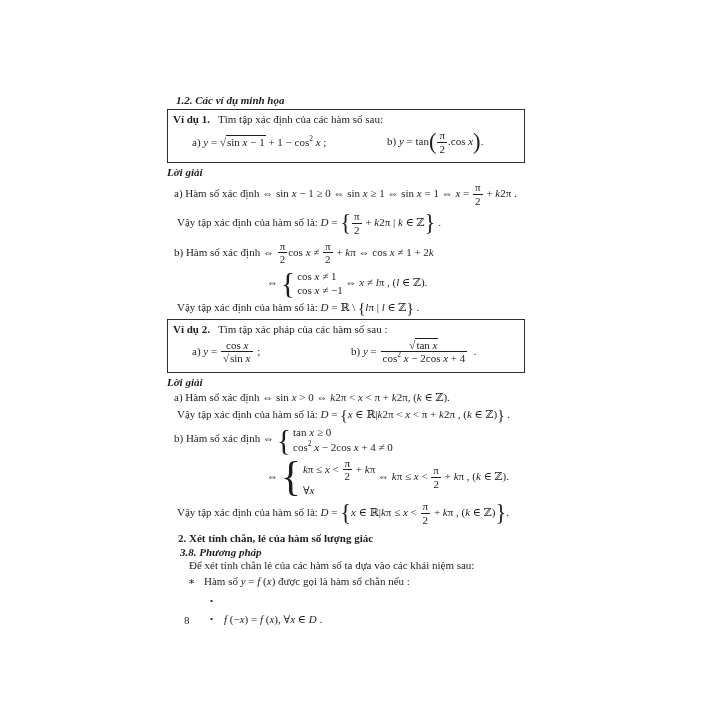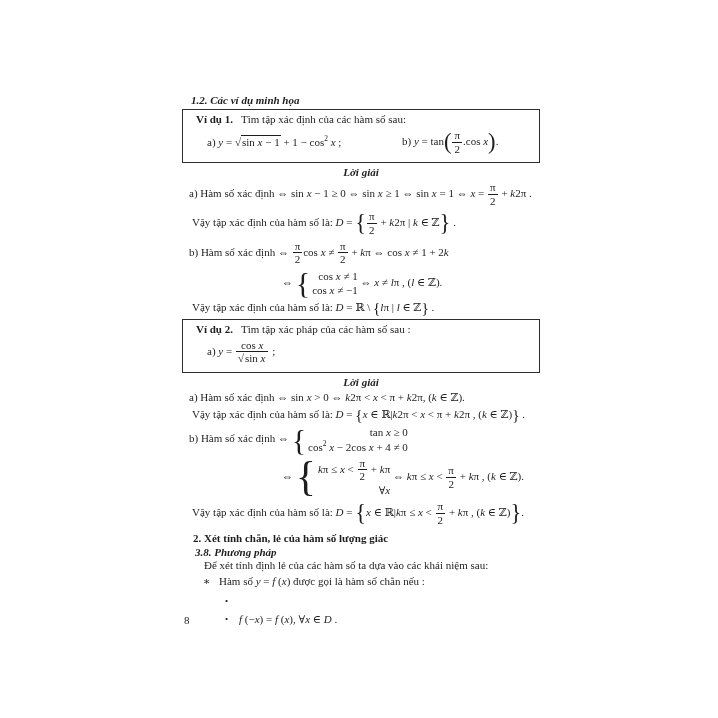--- a/index.html
+++ b/index.html
@@ -1,32 +1,32 @@
 <!DOCTYPE html>
 <html><head>
 <meta charset="utf-8">
 <style>
   html,body{margin:0;padding:0;background:#ffffff;}
   .page{position:relative;width:718px;height:718px;background:#ffffff;overflow:hidden;
         font-family:"Liberation Serif","DejaVu Serif",serif;color:#1d1d1d;font-size:11px;}
-  .content{position:absolute;left:182px;top:94px;width:358px;}
+  .content{position:absolute;left:167px;top:94px;width:358px;}
   .mline{white-space:nowrap;}
   i{font-style:italic;}
   sup{font-size:0.68em;vertical-align:super;line-height:0;}
 
   
   .h12{font-weight:bold;font-style:italic;margin:0 0 3px 9px;}
-  .loigiai{text-align:center;font-weight:bold;font-style:italic;margin:3px 0 3px 0;}
+  .loigiai{font-weight:bold;font-style:italic;margin:3px 0 3px 0;}
   .h2{font-weight:bold;margin:5px 0 2px 11px;}
   .h21{font-weight:bold;font-style:italic;margin:0 0 1px 13px;}
   .intro{margin:0 0 3px 22px;}
 
   
   .exbox{border:1px solid #2e2e2e;padding:2px 5px 4px 5px;margin:0 0 2px 0;}
-  .extitle{margin:1px 0 1px 8px;}
+  .extitle{margin:1px 0 1px 0;}
   .exlabel{font-weight:bold;margin-right:8px;}
   .frow{display:flex;align-items:center;min-height:32px;justify-content:space-between;}
   .frow .fa{box-sizing:border-box;padding-left:19px;}
   .frow1 .fa{width:214px;}
   .frow2 .fa{width:178px;}
   .frow .fb{flex:1;}
 
   
   .sol{padding-left:7px;margin:3px 0;}
   .vay{padding-left:10px;margin:3px 0;}
@@ -36,21 +36,21 @@
   .frac{display:inline-block;text-align:center;vertical-align:middle;padding:0 1px;}
   .frac .num{display:block;border-bottom:1px solid currentColor;padding:0 2px;line-height:1.15;}
   .frac .den{display:block;padding:0 2px;line-height:1.15;}
   .rad{border-top:1px solid currentColor;padding:0 1px;}
   .bp{font-size:2.05em;font-weight:300;vertical-align:middle;line-height:1;}
   .sb{font-size:1.4em;font-weight:300;vertical-align:-0.12em;line-height:1;}
   .cases{display:inline-flex;align-items:center;vertical-align:middle;}
   .cases .cb{font-weight:300;line-height:0.85;margin-right:2px;}
   .c2 .cb{font-size:30px;}
   .c3 .cb{font-size:42px;}
-  .cases .cr{display:inline-flex;flex-direction:column;text-align:left;line-height:1.3;align-items:flex-end;}
+  .cases .cr{display:inline-flex;flex-direction:column;text-align:left;line-height:1.3;}
 
   
   .star{display:flex;margin:4px 0 4px 21px;}
   .star .mk{width:16px;}
   .bullet{display:flex;margin:7px 0 7px 43px;}
   .bullet .mk{width:14px;font-size:9px;padding-top:1px;}
 
   .pagenum{position:absolute;left:184px;top:614px;font-size:11px;}
 </style>
 </head>
@@ -84,20 +84,21 @@
           </span>
         </span> ⇔ <i>x</i> ≠ <i>l</i>π , (<i>l</i> ∈ ℤ).</div>
     <div class="vay mline">Vậy tập xác định của hàm số là: <i>D</i> = ℝ \ <span class="sb">{</span><i>l</i>π | <i>l</i> ∈ ℤ<span class="sb">}</span> .</div>
 
     <div class="exbox">
       <div class="extitle">
         <span class="exlabel">Ví dụ 2.</span><span>Tìm tập xác pháp của các hàm số sau :</span>
       </div>
       <div class="frow frow2">
         <span class="fa mline">a) <i>y</i> = <span class="frac"><span class="num">cos <i>x</i></span><span class="den">√<span class="rad">sin <i>x</i></span></span></span> ;</span>
+        <span class="fb mline">b) <i>y</i> = <span class="frac"><span class="num">√<span class="rad">tan <i>x</i></span></span><span class="den">cos<sup>2</sup> <i>x</i> − 2cos <i>x</i> + 4</span></span> &nbsp;.</span>
       </div>
     </div>
 
     <div class="loigiai">Lời giải</div>
 
     <div class="sol mline">a) Hàm số xác định ⇔ sin <i>x</i> &gt; 0 ⇔ <i>k</i>2π &lt; <i>x</i> &lt; π + <i>k</i>2π, (<i>k</i> ∈ ℤ).</div>
     <div class="vay mline">Vậy tập xác định của hàm số là: <i>D</i> = <span class="sb">{</span><i>x</i> ∈ ℝ|<i>k</i>2π &lt; <i>x</i> &lt; π + <i>k</i>2π , (<i>k</i> ∈ ℤ)<span class="sb">}</span> .</div>
     <div class="sol mline">b) Hàm số xác định ⇔ <span class="cases c2">
           <span class="cb">{</span>
           <span class="cr">
@@ -109,21 +110,21 @@
           <span class="cb">{</span>
           <span class="cr">
             <span><i>k</i>π ≤ <i>x</i> &lt; <span class="frac"><span class="num">π</span><span class="den">2</span></span> + <i>k</i>π</span>
             <span>∀<i>x</i></span>
           </span>
         </span> ⇔ <i>k</i>π ≤ <i>x</i> &lt; <span class="frac"><span class="num">π</span><span class="den">2</span></span> + <i>k</i>π , (<i>k</i> ∈ ℤ).</div>
     <div class="vay mline">Vậy tập xác định của hàm số là: <i>D</i> = <span class="bp">{</span><i>x</i> ∈ ℝ|<i>k</i>π ≤ <i>x</i> &lt; <span class="frac"><span class="num">π</span><span class="den">2</span></span> + <i>k</i>π , (<i>k</i> ∈ ℤ)<span class="bp">}</span>.</div>
 
     <div class="h2">2.  Xét tính chẵn, lẻ của hàm số lượng giác</div>
     <div class="h21">3.8.  Phương pháp</div>
-    <div class="intro">Để xét tính định lẻ của các hàm số ta dựa vào các khái niệm sau:</div>
+    <div class="intro">Để xét tính chẵn lẻ của các hàm số ta dựa vào các khái niệm sau:</div>
 
     <div class="star">
       <span class="mk">∗</span>
       <span class="mline">Hàm số <i>y</i> = <i>f</i> (<i>x</i>) được gọi là hàm số chẵn nếu :</span>
     </div>
     <div class="bullet">
       <span class="mk">•</span>
     </div>
     <div class="bullet">
       <span class="mk">•</span>

